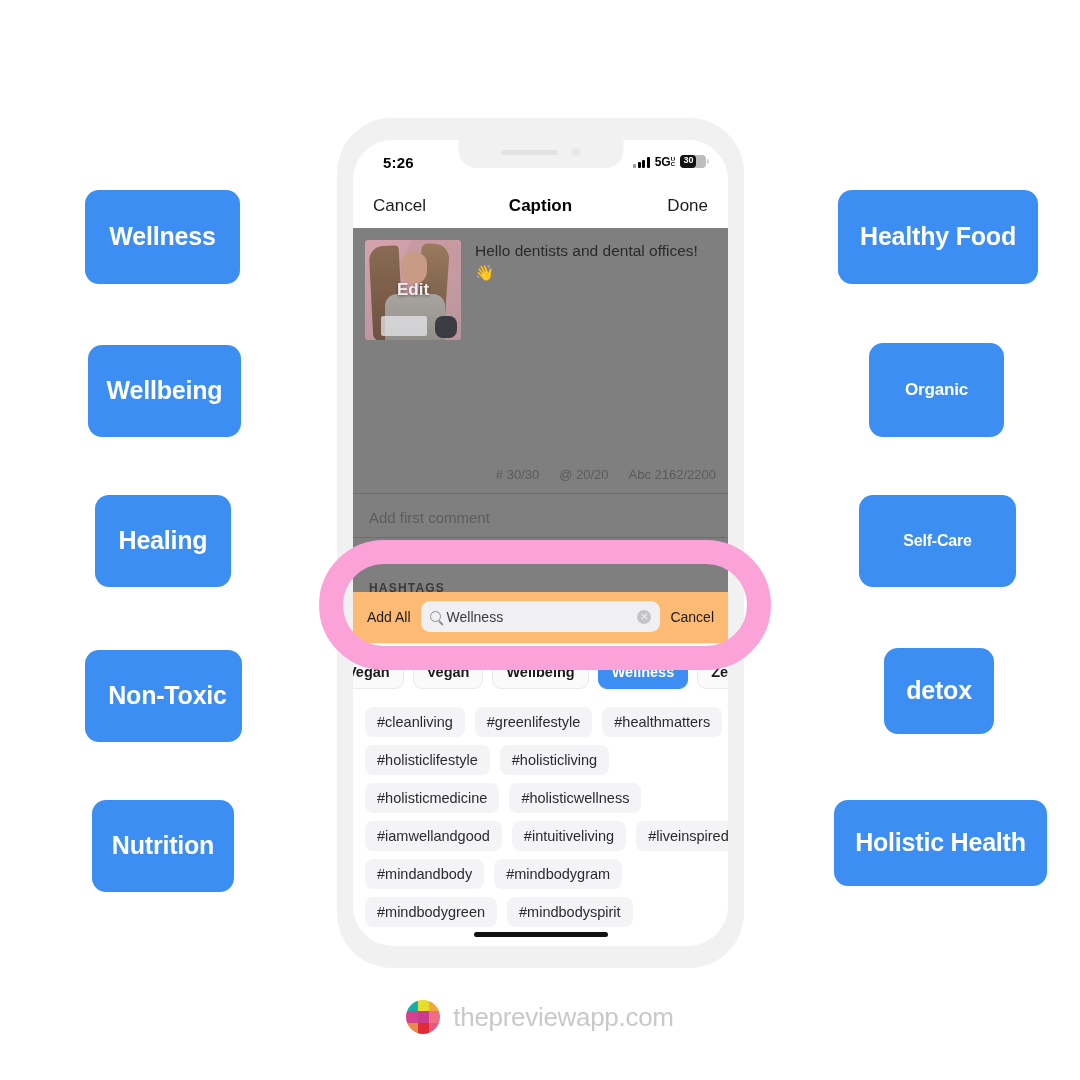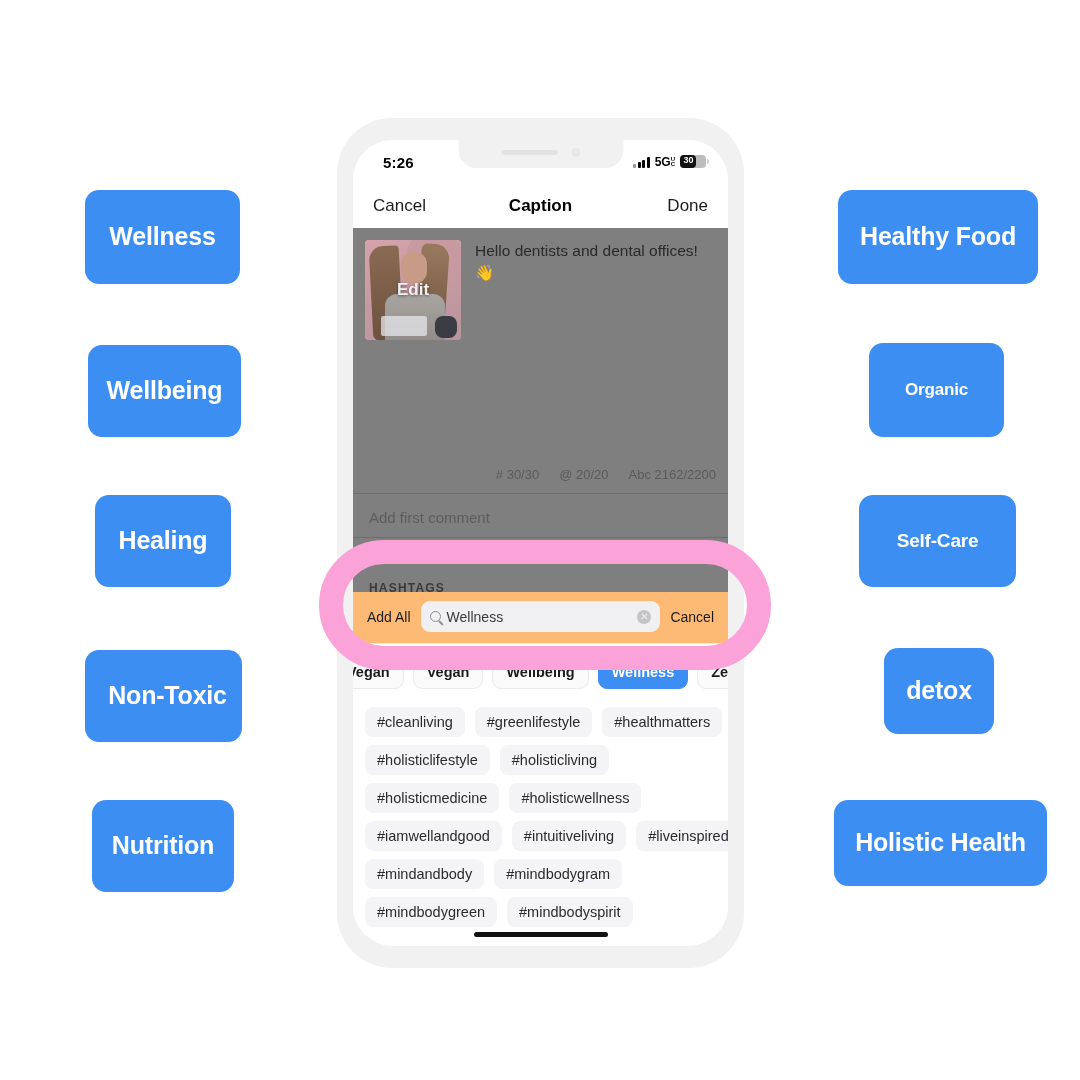--- a/index.html
+++ b/index.html
@@ -37,21 +37,21 @@
   
   .kw-l1 { left: 85px;  top: 190px; width: 155px; height: 94px;  font-size: 25px; }
   .kw-l2 { left: 88px;  top: 345px; width: 153px; height: 92px;  font-size: 25px; }
   .kw-l3 { left: 95px;  top: 495px; width: 136px; height: 92px;  font-size: 25px; }
   .kw-l4 { left: 85px;  top: 650px; width: 157px; height: 92px;  font-size: 25px; padding-left: 8px; }
   .kw-l5 { left: 92px;  top: 800px; width: 142px; height: 92px;  font-size: 25px; }
 
   
   .kw-r1 { left: 838px; top: 190px; width: 200px; height: 94px;  font-size: 25px; }
   .kw-r2 { left: 869px; top: 343px; width: 135px; height: 94px;  font-size: 17px; }
-  .kw-r3 { left: 859px; top: 495px; width: 157px; height: 92px;  font-size: 19px; }
+  .kw-r3 { left: 859px; top: 495px; width: 157px; height: 92px;  font-size: 16px; }
   .kw-r4 { left: 884px; top: 648px; width: 110px; height: 86px;  font-size: 25px; }
   .kw-r5 { left: 834px; top: 800px; width: 213px; height: 86px;  font-size: 25px; }
 
   
   #phone-frame {
     position: absolute;
     left: 337px;
     top: 118px;
     width: 407px;
     height: 850px;
@@ -441,14 +441,28 @@
         </div>
 
       </div>
 
       <div id="home-ind"></div>
     </div>
   </div>
 
   <div id="ring"></div>
 
+  <div id="footer">
+    <span id="logo">
+        <span style="background: rgb(26, 173, 166);"></span>
+        <span style="background: rgb(233, 221, 44);"></span>
+        <span style="background: rgb(240, 168, 58);"></span>
+        <span style="background: rgb(212, 65, 142);"></span>
+        <span style="background: rgb(200, 60, 142);"></span>
+        <span style="background: rgb(239, 110, 133);"></span>
+        <span style="background: rgb(233, 139, 74);"></span>
+        <span style="background: rgb(224, 44, 56);"></span>
+        <span style="background: rgb(228, 87, 127);"></span>
+      </span>
+    <span id="footer-text">thepreviewapp.com</span>
+  </div>
 
 </div>
 
 </body></html>

